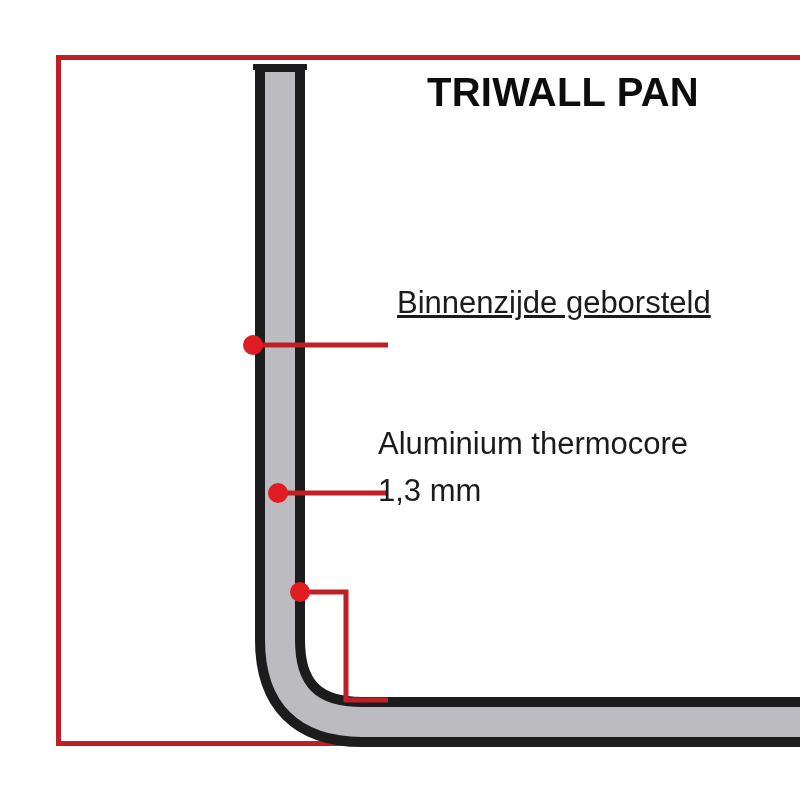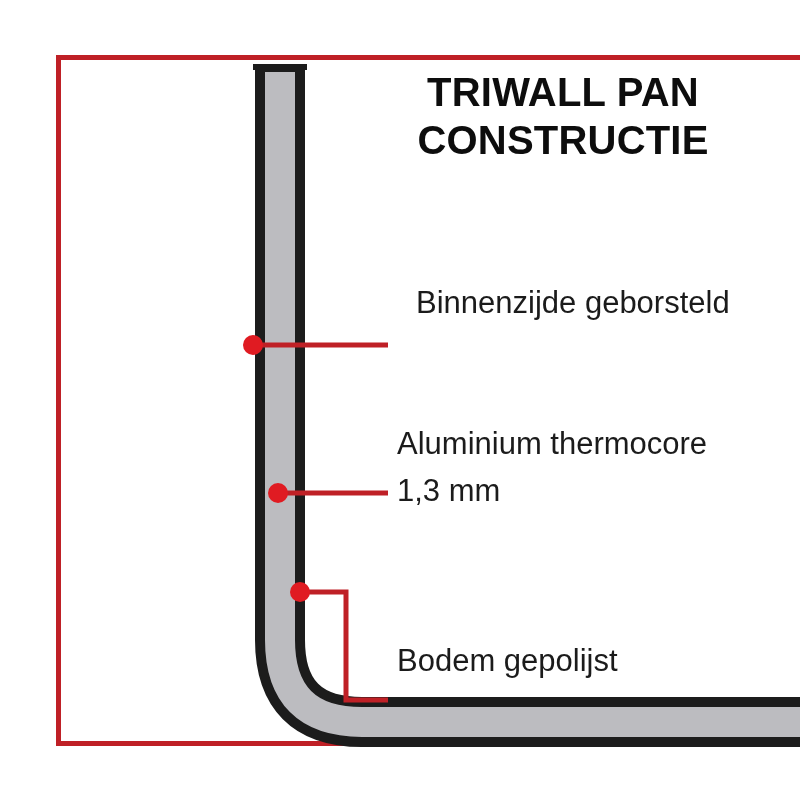--- a/index.html
+++ b/index.html
@@ -56,22 +56,22 @@
   .callout {
     position: absolute;
     color: #1b1b1b;
     font-size: 31px;
     line-height: 47px;
     font-weight: 400;
     white-space: nowrap;
   }
   .callout .lline { display: block; }
 
-  #callout-1 { left: 376px; top: 279px; }
-  #callout-2 { left: 357px; top: 420px; }
+  #callout-1 { left: 357px; top: 279px; text-decoration: underline; }
+  #callout-2 { left: 338px; top: 420px; }
   #callout-3 { left: 357px; top: 637px; }
 </style>
 </head>
 <body>
 
 <div id="stage">
 
   <div id="frame"></div>
 
   <svg id="pan" viewBox="0 0 800 800">
@@ -90,29 +90,27 @@
 
     <line x1="238" y1="493" x2="348" y2="493" stroke="#bf2026" stroke-width="5"></line>
     <circle cx="238" cy="493" r="10" fill="#e01b22"></circle>
 
     <polyline points="260,592 306,592 306,700 348,700" fill="none" stroke="#bf2026" stroke-width="5"></polyline>
     <circle cx="260" cy="592" r="10" fill="#e01b22"></circle>
   </svg>
 
   <div id="title">
     <span class="tline">TRIWALL PAN</span>
-    <span class="tline">CONSTRUCTIE</span>
   </div>
 
   <div class="callout" id="callout-1">
     <span class="lline">Binnenzijde geborsteld</span>
   </div>
 
   <div class="callout" id="callout-2">
     <span class="lline">Aluminium thermocore</span>
     <span class="lline">1,3 mm</span>
   </div>
 
   <div class="callout" id="callout-3">
-    <span class="lline">Bodem gepolijst</span>
   </div>
 
 </div>
 
 </body></html>

